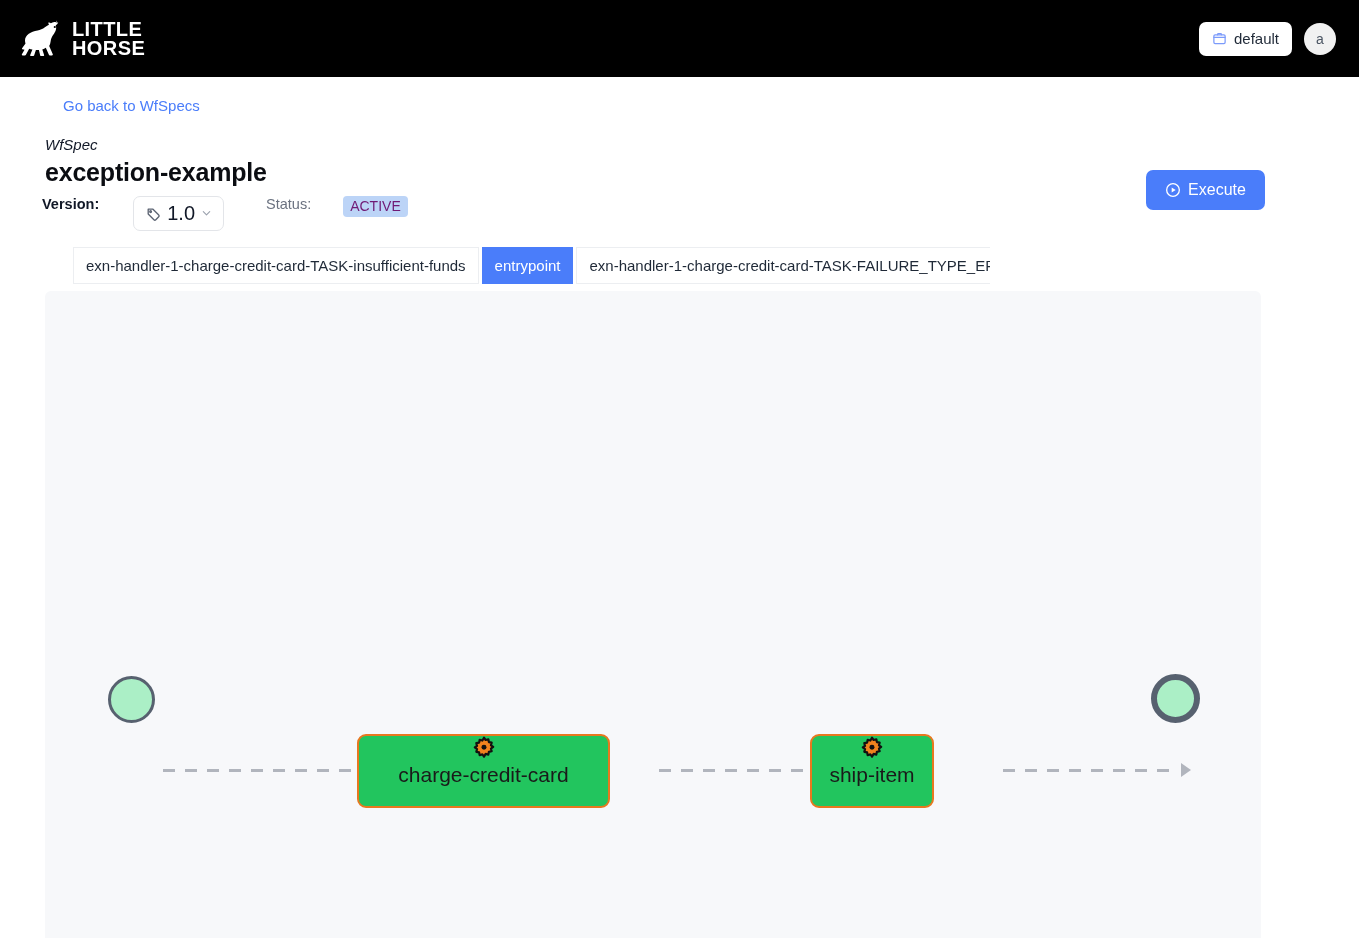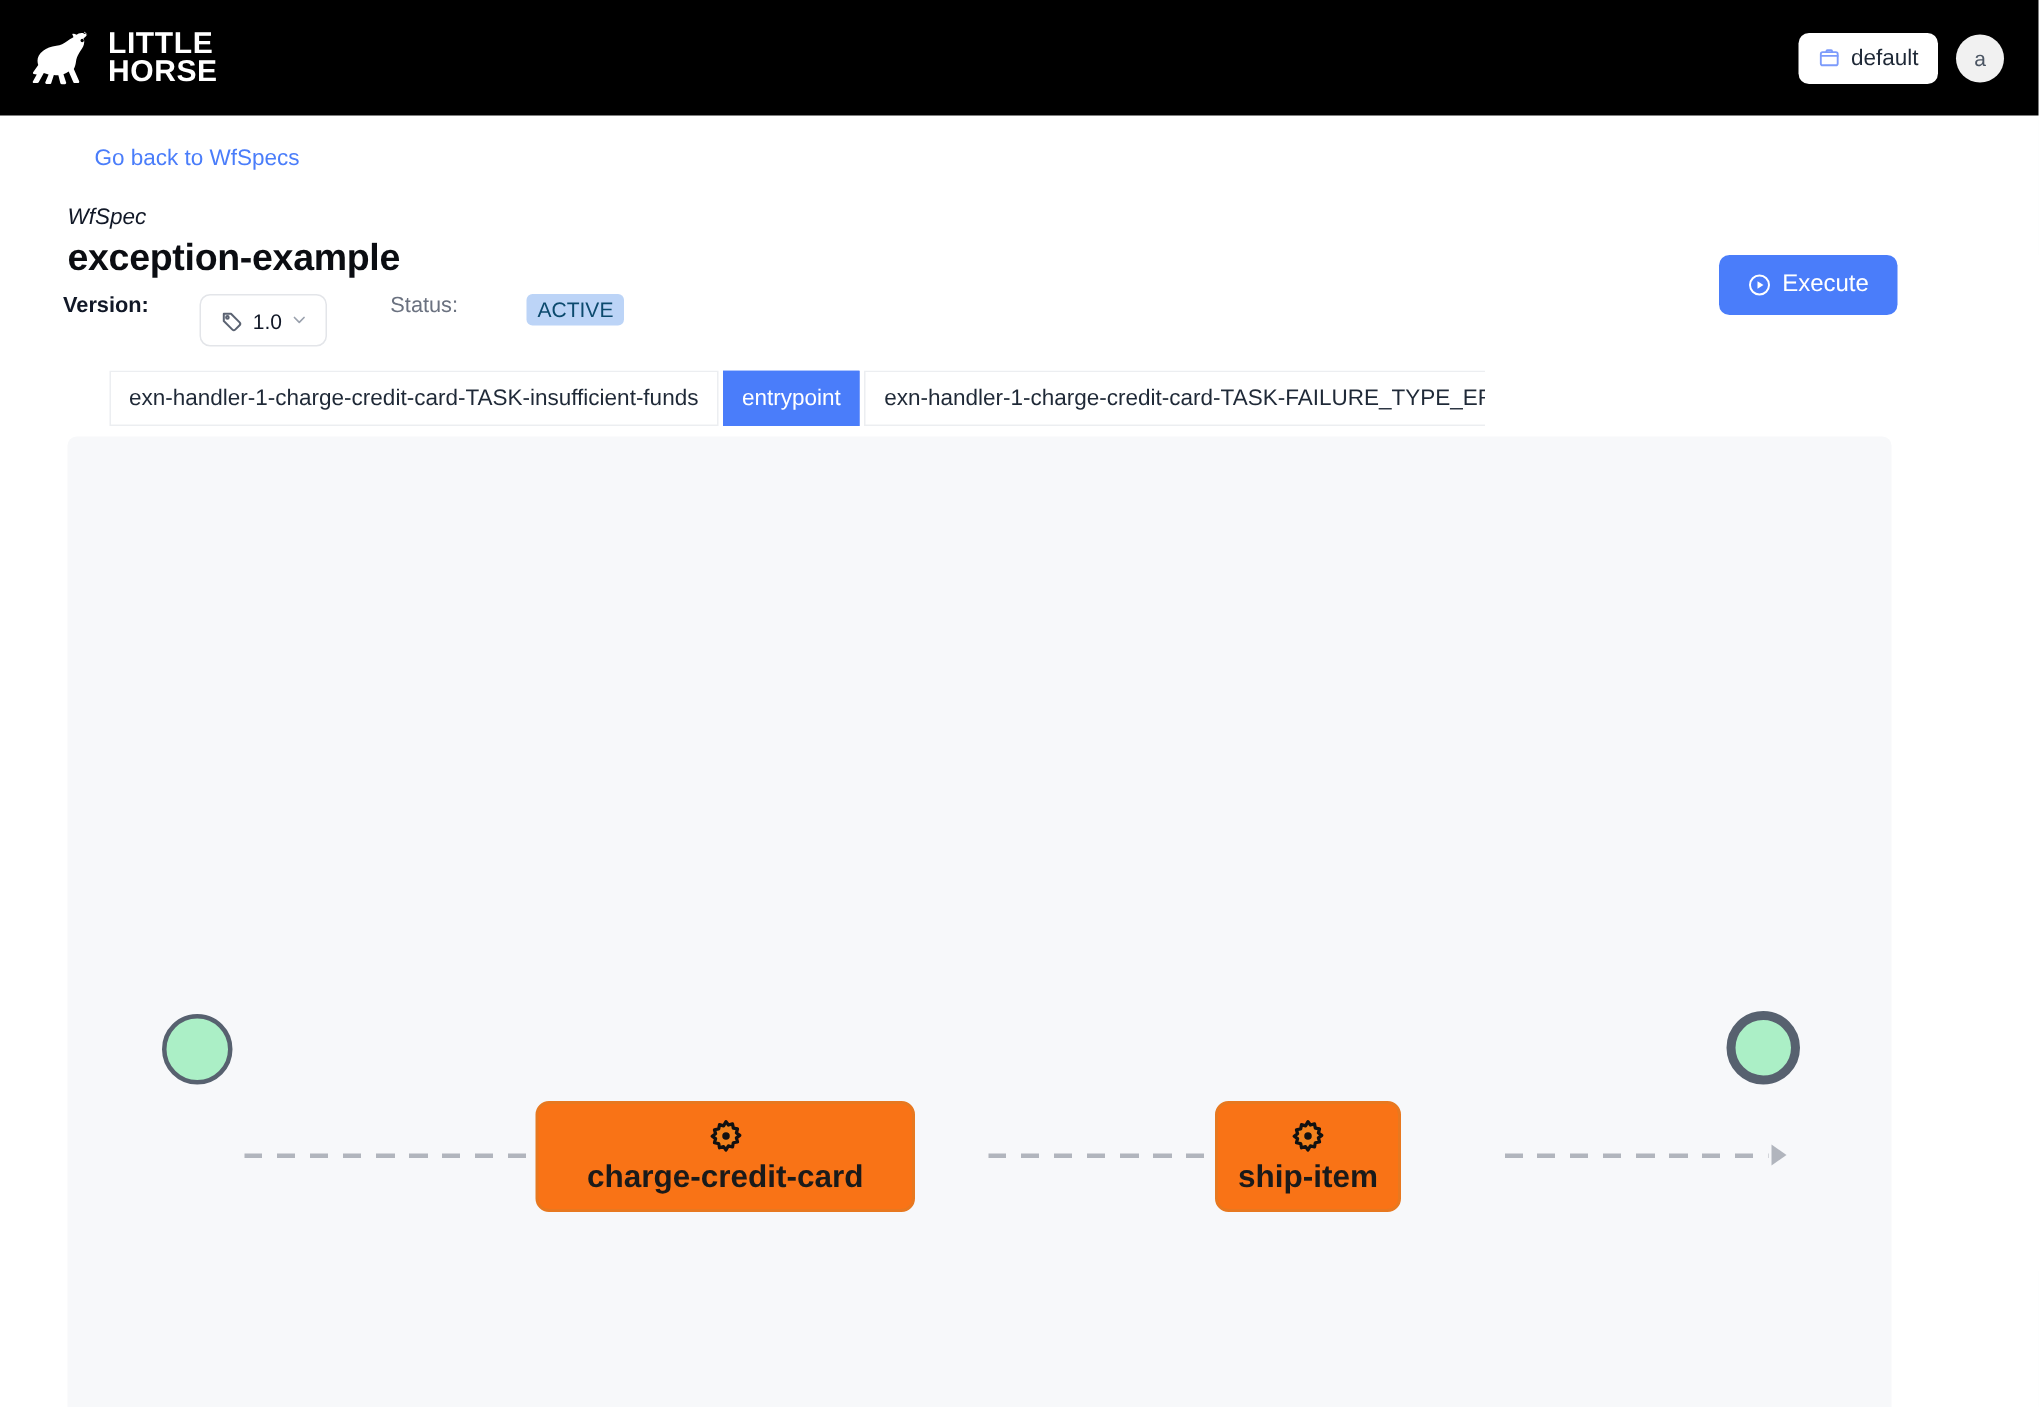--- a/index.html
+++ b/index.html
@@ -82,26 +82,26 @@
     margin-left: 10px;
     height: 35px; min-width: 85px;
     border: 1px solid #e3e5e9;
     border-radius: 7px;
     background: #fff;
     display: flex; align-items: center; justify-content: center; gap: 6px;
     padding: 0 11px;
     cursor: pointer;
   }
   .tag-icon { width: 16px; height: 16px; display:block; }
-  .version-value { font-size: 14px; color: #111827; }
+  .version-value { font-size: 20px; color: #111827; }
   .chev { width: 11px; height: 11px; display:block; }
   .status-label { margin-left: 18px; font-size: 14.5px; color: #6b7280; }
   .status-badge {
-    margin-left: 22px;
-    background: #bcd4f7; color: #0c4a6e;
+    margin-left: 8px;
+    background: #bcd4f7; color: #701a75;
     border-radius: 4px;
     font-size: 14px;
     padding: 2px 7px 3px;
   }
 
   .execute-btn {
     position: absolute; left: 1146px; top: 93px;
     width: 119px; height: 40px;
     background: #4a7dfa; color: #fff;
     border: none; border-radius: 7px;
@@ -156,27 +156,26 @@
     border: 3px solid #57616f;
   }
   .node-end {
     left: 1106px; top: 383px;
     width: 49px; height: 49px;
     border: 6px solid #57616f;
   }
 
   .task-node {
     position: absolute;
-    background: #f97316;
+    background: #22c55e;
     border: 2.5px solid #e8781f;
     border-radius: 9px;
     display: flex; flex-direction: column;
-    align-items: center; justify-content: center;
-    cursor: pointer;
-    font-weight: bold;
+    align-items: center; justify-content: flex-start;
+    cursor: pointer;
   }
   .task-a { left: 312px; top: 443px; width: 253px; height: 74px; }
   .task-b { left: 765px; top: 443px; width: 124px; height: 74px; }
   .gear-icon { width: 26px; height: 26px; display: block; margin-bottom: 1px; }
   .task-label {
     font-size: 21px; color: #1a1a1a;
     line-height: 24px;
     white-space: nowrap;
   }
 

